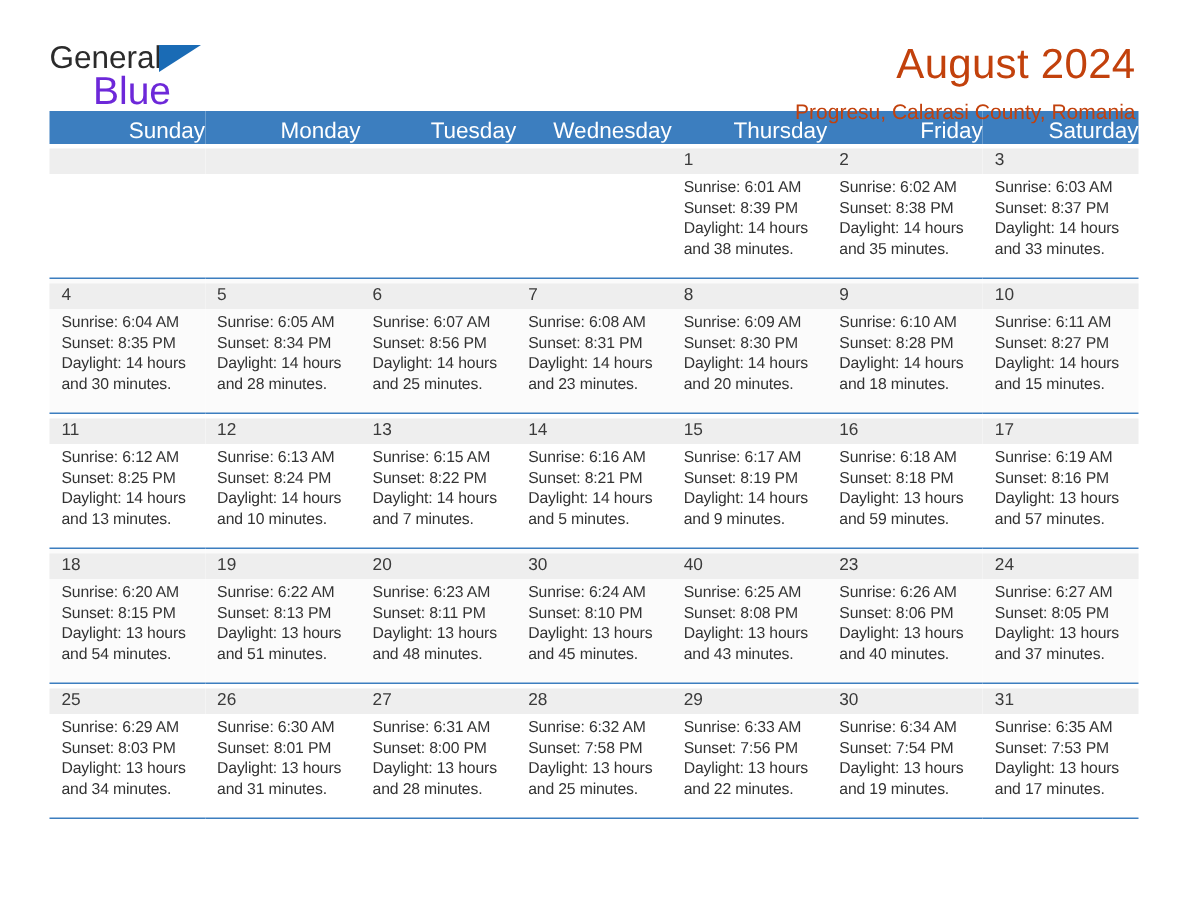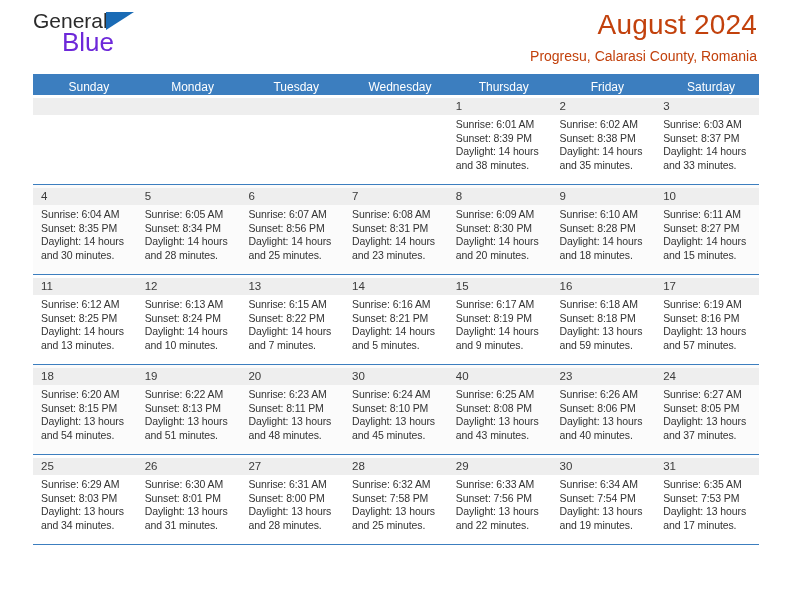--- a/index.html
+++ b/index.html
@@ -20,21 +20,21 @@
     height: 612px;
     box-sizing: border-box;
     padding: 0 33px;
   }
 
   
   .header {
     display: flex;
     align-items: flex-start;
     justify-content: space-between;
-    padding-top: 8px;
+    padding-top: 26px;
     height: 74px;
     box-sizing: border-box;
   }
   .brand {
     position: relative;
     width: 180px;
     padding-top: 2px;
   }
   .brand-row1 {
     font-size: 21px;
@@ -81,23 +81,23 @@
 
   
   .calendar {
     width: 726px;
     border-collapse: collapse;
     table-layout: fixed;
   }
   .calendar thead th {
     background: #3c7ebf;
     color: #ffffff;
-    font-size: 12px;
+    font-size: 15px;
     font-weight: normal;
-    text-align: center;
+    text-align: right;
     padding: 5px 0 0 8px;
     height: 21px;
     box-sizing: border-box;
     border: none;
   }
   .calendar td {
     vertical-align: top;
     width: 103.7px;
     height: 89px;
     padding: 0;

